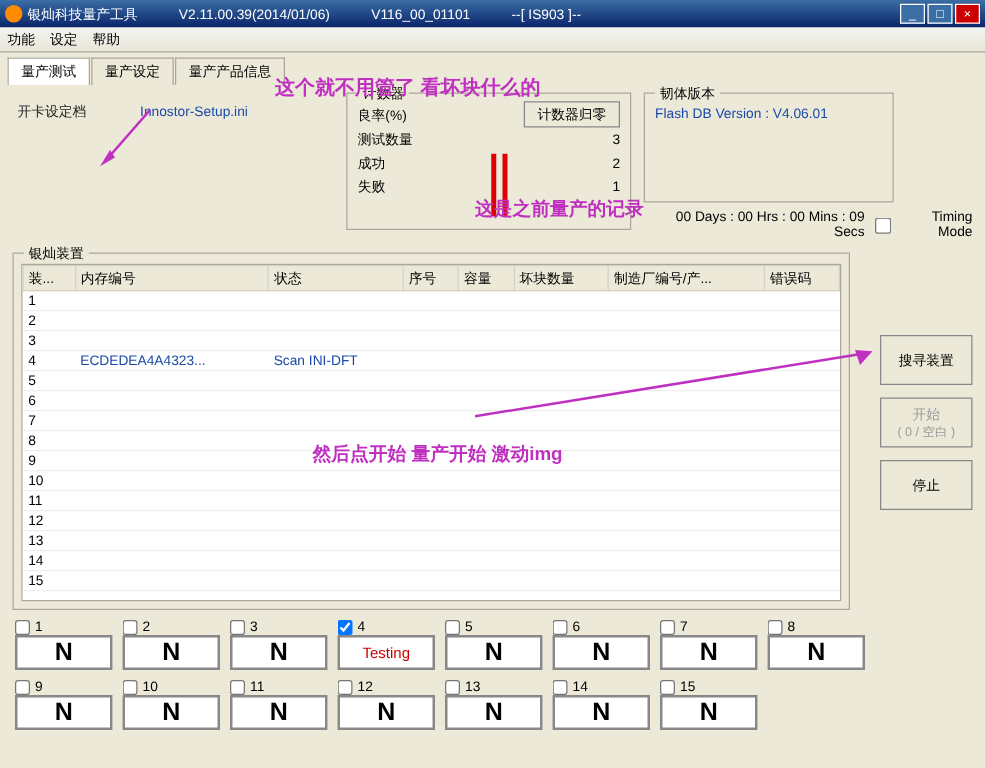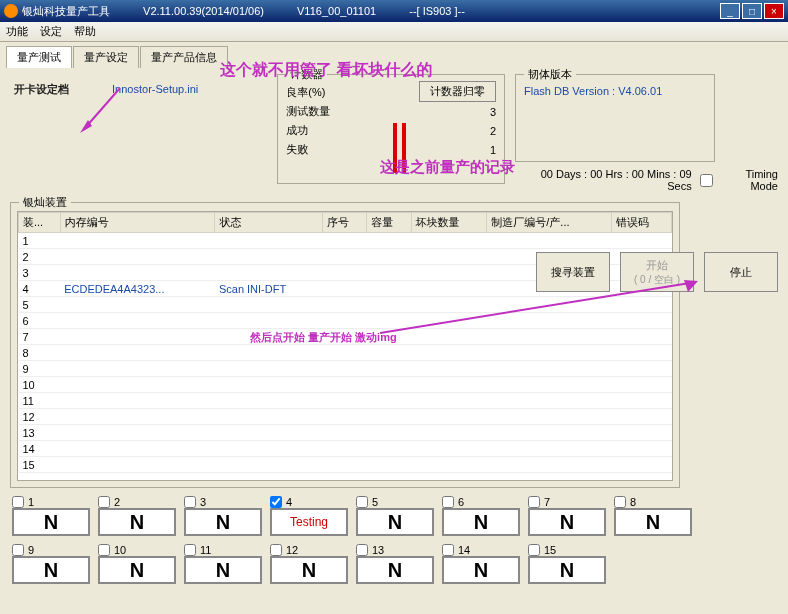--- a/index.html
+++ b/index.html
@@ -20,21 +20,21 @@
 .tab { padding: 3px 10px; border: 1px solid #aca899; border-bottom: none; background: #ece9d8; cursor: pointer; margin-right: 1px; }
 .tab.active { background: #fff; }
 
 .body-area { position: relative; padding: 6px 10px; }
 
 .annotation { position: absolute; color: #c030c0; font-size: 16px; font-weight: bold; pointer-events: none; z-index: 10; }
 
 .row1 { display: flex; gap: 10px; }
 .leftcol { width: 260px; }
 .opencard { margin: 8px 0 4px 4px; }
-.opencard span:first-child { color: #222; font-weight: bold; }
+.opencard span:first-child { color: #222; }
 .opencard span:last-child { margin-left: 40px; color: #1a4aa8; }
 
 .group { border: 1px solid #aca899; padding: 6px 8px 8px 8px; position: relative; }
 .group > legend, .group-title { position: absolute; top: -8px; left: 8px; background: #ece9d8; padding: 0 4px; }
 
 .counter-group { width: 230px; height: 110px; }
 .counter-row { display: flex; justify-content: space-between; margin: 4px 0; align-items:center;}
 .reset-btn { position: absolute; right: 8px; top: 6px; padding: 2px 10px; background:#ece9d8; border:1px solid #888; cursor:pointer;}
 .red-bar { position:absolute; left:115px; width:4px; background:#d00; }
 .rb1 { top:48px; height:50px; }
@@ -47,21 +47,21 @@
 .timing-row label { display:flex; align-items:center; gap:3px;}
 
 .device-group { margin-top: 10px; border: 1px solid #aca899; width: 670px; position:relative;}
 .device-group .group-title { top:-8px; }
 .table-wrap { background:#fff; border:1px solid #aca899; margin:8px 6px 6px 6px; height:270px; overflow:hidden;}
 table { width:100%; border-collapse:collapse; }
 th { background:#ece9d8; border:1px solid #d4d0c8; padding:2px 4px; text-align:left; font-weight:normal; font-size:11px;}
 td { border-bottom:1px solid #eee; padding:1px 4px; height:16px; font-size:11px;}
 td.blue { color:#1a4aa8; }
 
-.right-buttons { position:absolute; right:10px; top:184px; display:flex; flex-direction:row; gap:10px;}
+.right-buttons { position:absolute; right:10px; top:200px; display:flex; flex-direction:column; gap:10px;}
 .right-buttons button { width:74px; height:40px; background:#ece9d8; border:1px solid #888; cursor:pointer;}
 .right-buttons button:disabled { color:#999; }
 
 .arrow { position:absolute; pointer-events:none; z-index:9;}
 
 .ports { display:flex; flex-wrap:wrap; gap:8px; margin-top:8px; width:680px; margin-left:2px;}
 .port { display:flex; flex-direction:column; width:78px;}
 .port-top { display:flex; align-items:center; gap:4px;}
 .port-top input[type=checkbox]{ width:12px;height:12px;}
 .port-box { border:2px solid #888; height:28px; display:flex; align-items:center; justify-content:center; font-size:20px; font-weight:bold; background:#fff;}
@@ -102,21 +102,21 @@
   <div class="annotation" style="left:220px; top:-8px;">这个就不用管了 看坏块什么的</div>
   <svg class="arrow" style="left:80px; top:20px;" width="50" height="50">
       <line x1="40" y1="0" x2="5" y2="40" stroke="#c030c0" stroke-width="2"></line>
       <polygon points="0,45 12,38 8,32" fill="#c030c0"></polygon>
     </svg>
   <div class="annotation" style="left:380px; top:90px; font-size:15px;">这是之前量产的记录</div>
   <svg class="arrow" style="left:380px; top:210px;" width="320" height="60">
       <line x1="0" y1="55" x2="310" y2="5" stroke="#c030c0" stroke-width="2"></line>
       <polygon points="318,3 304,2 308,14" fill="#c030c0"></polygon>
     </svg>
-  <div class="annotation" style="left:250px; top:262px; font-size:11px;">然后点开始  量产开始 激动img</div>
+  <div class="annotation" style="left:250px; top:286px; font-size:15px;">然后点开始  量产开始 激动img</div>
 
   <div class="row1">
     <div class="leftcol">
       <div class="opencard">
         <span>开卡设定档</span>
         <span>Innostor-Setup.ini</span>
       </div>
     </div>
     <div class="group counter-group">
       <div class="group-title">计数器</div>

